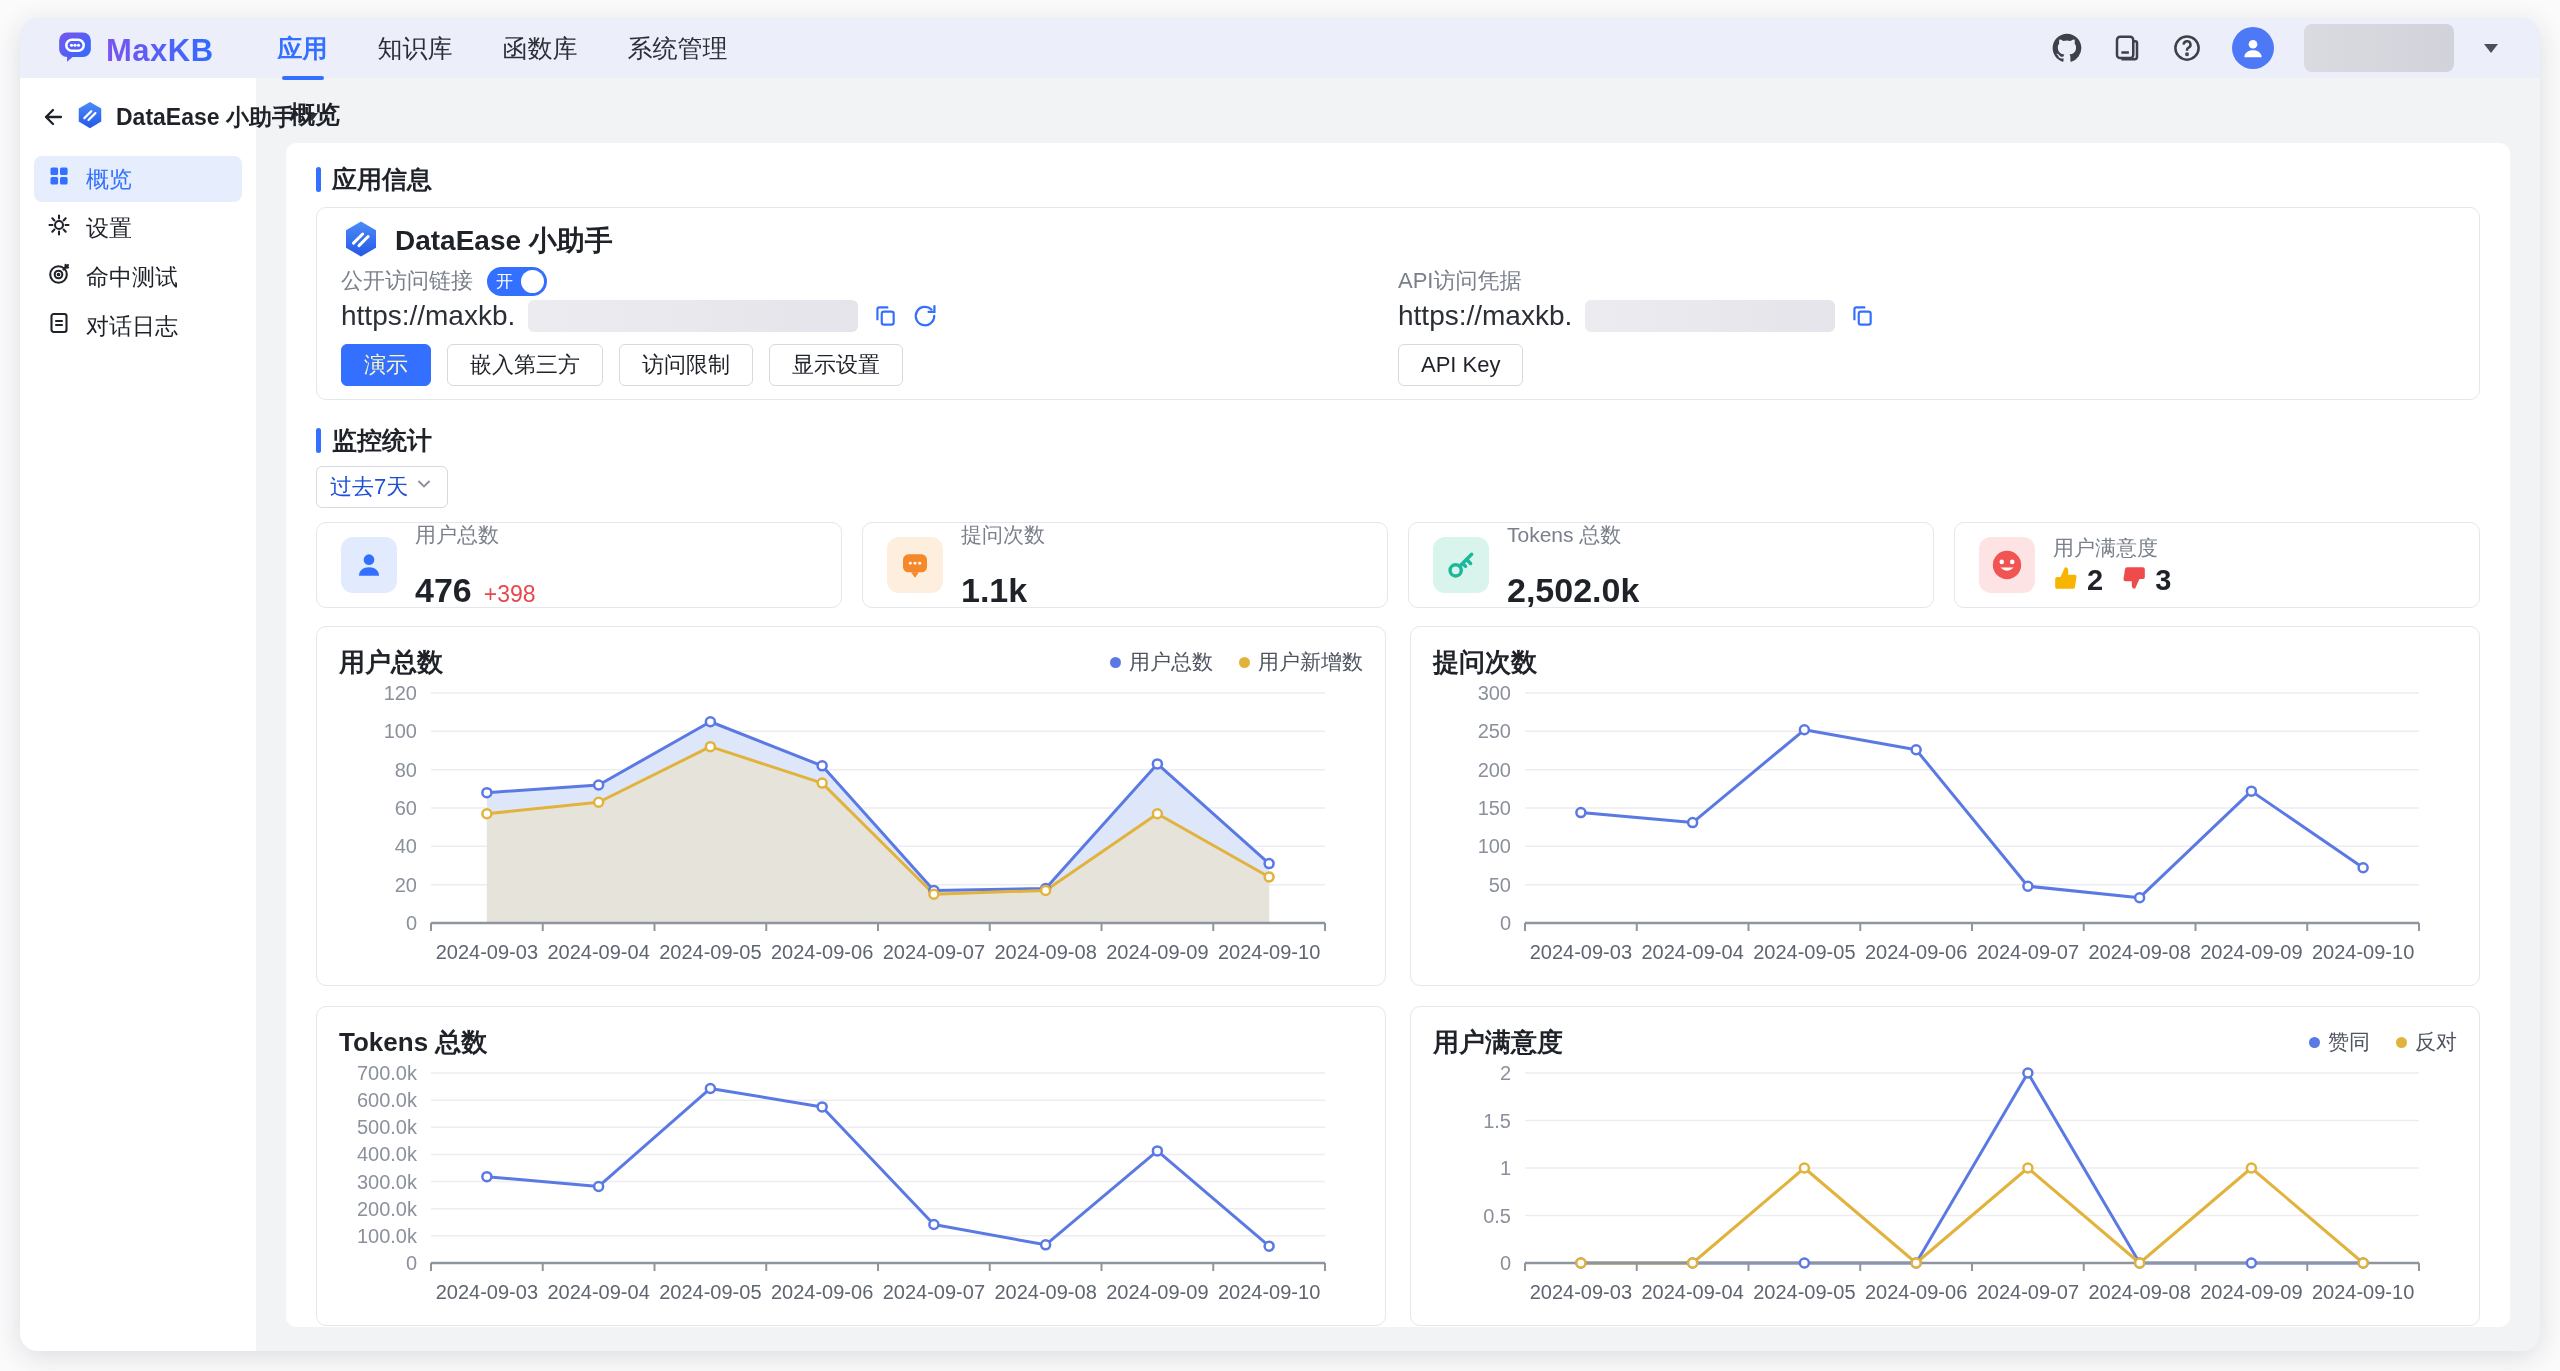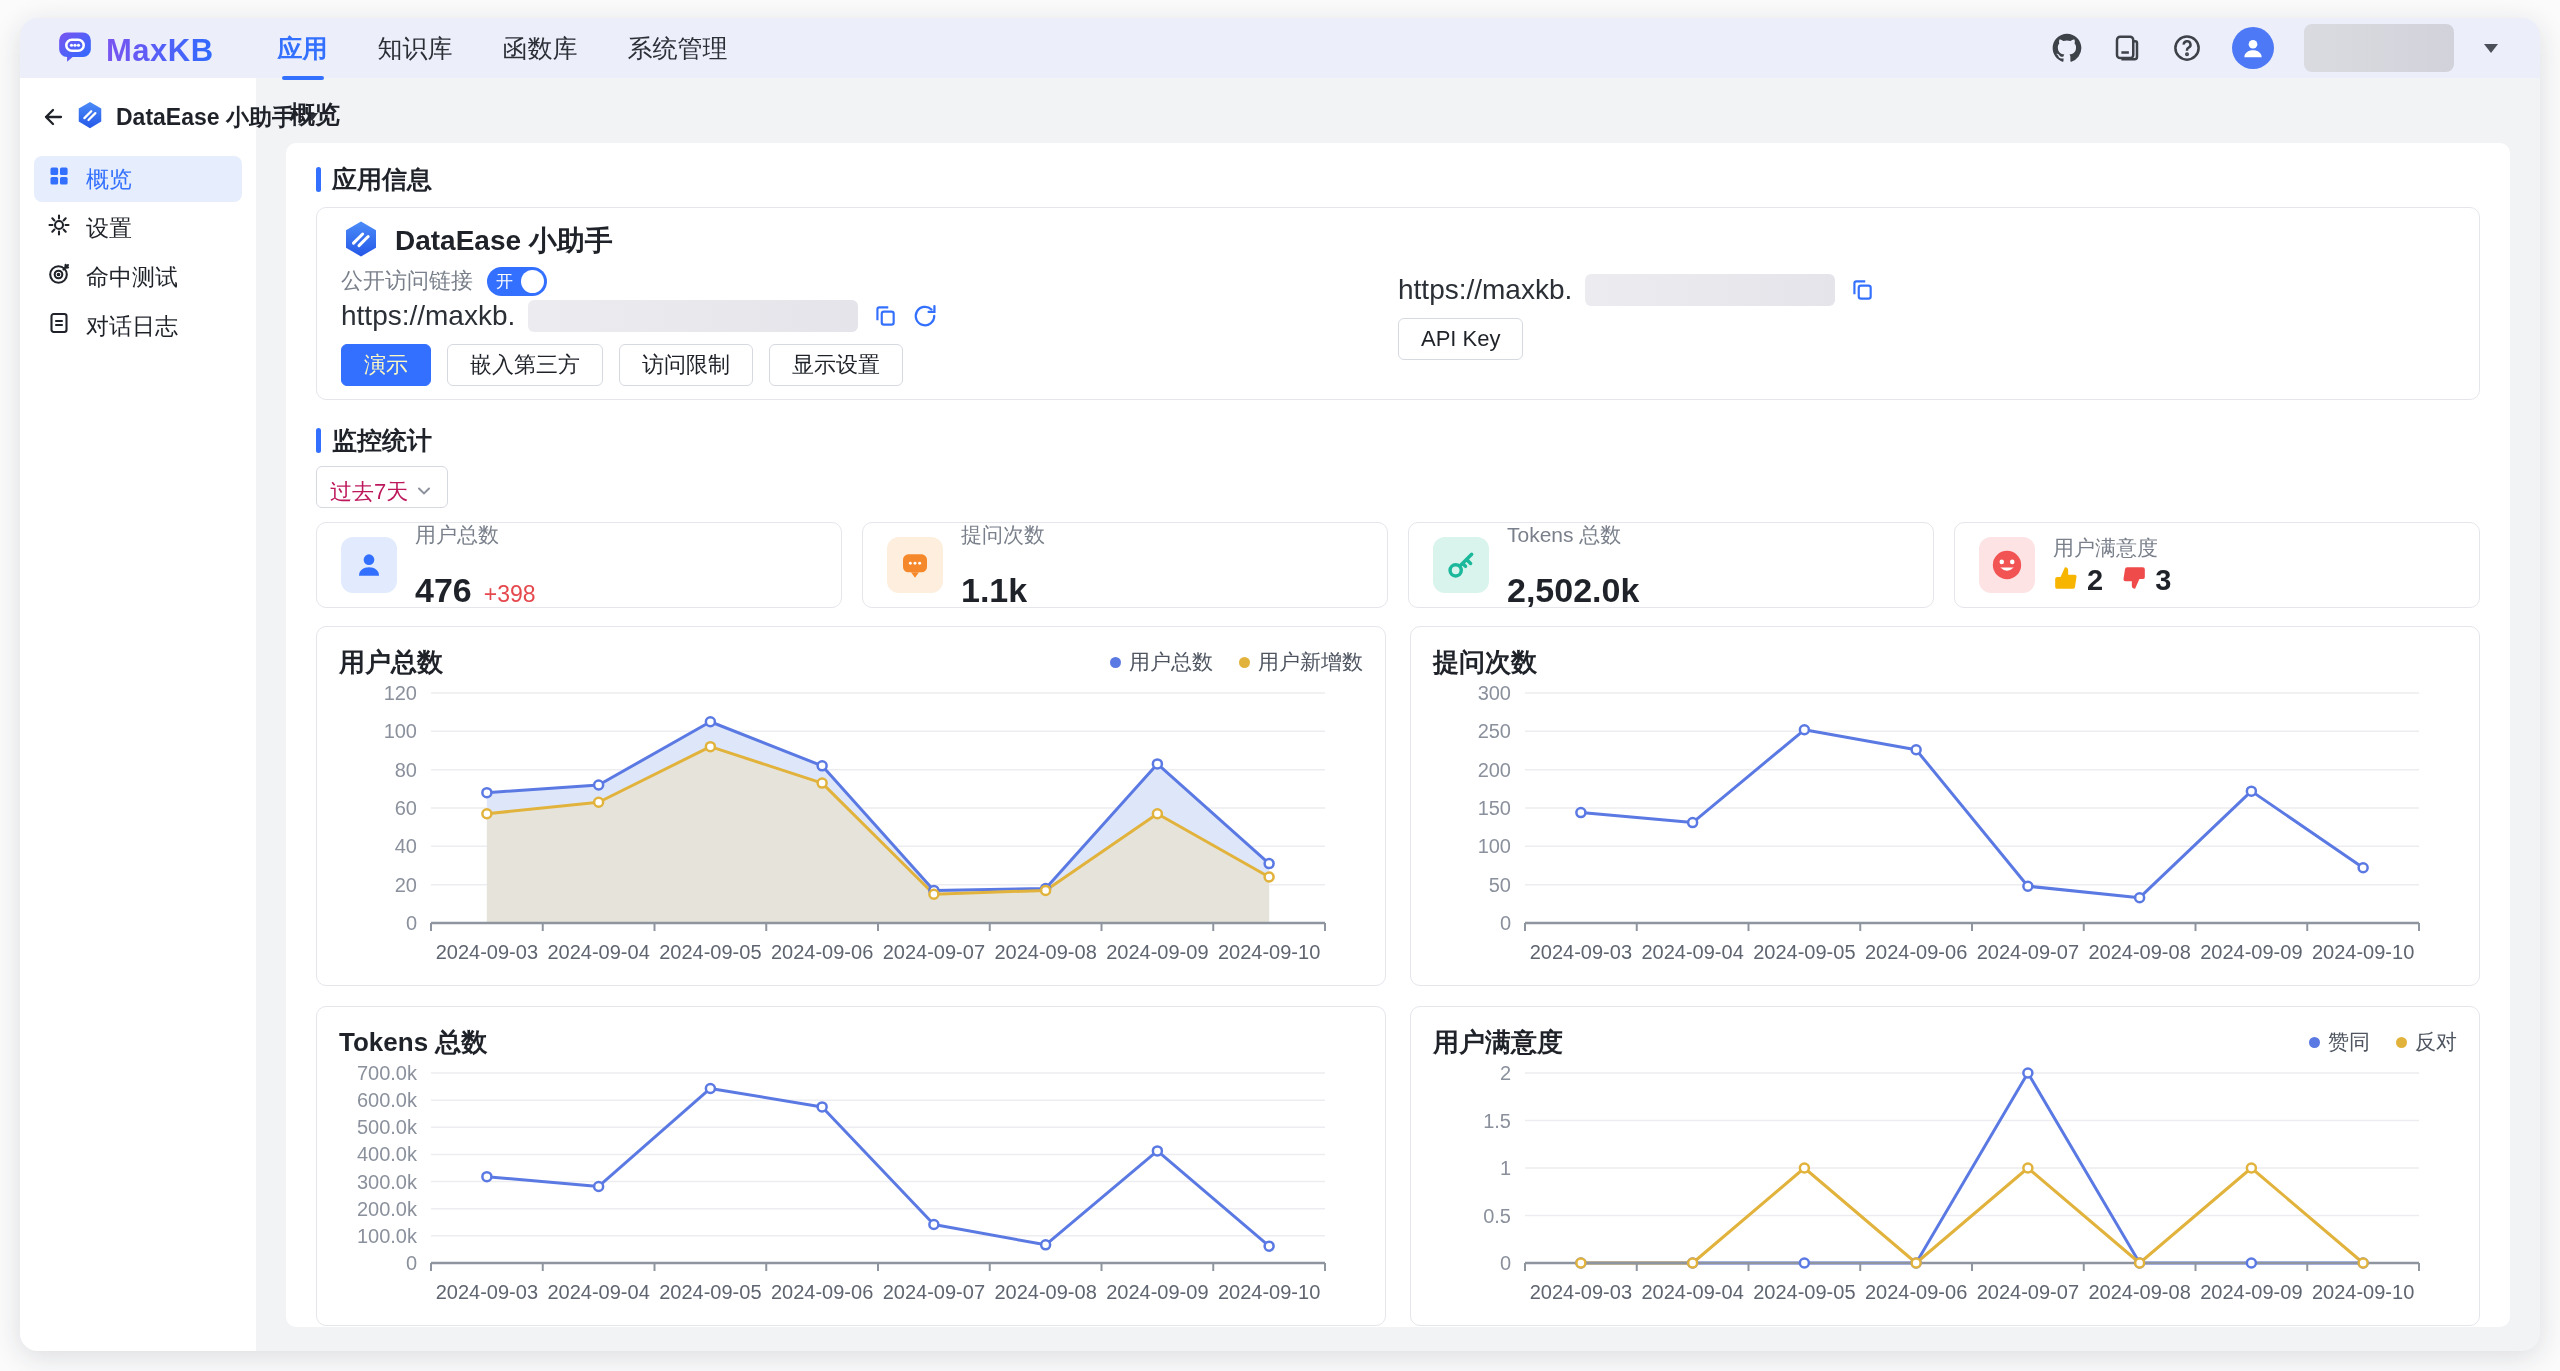--- a/index.html
+++ b/index.html
@@ -54,21 +54,21 @@
   .toggle-knob { position:absolute; right:3px; top:3px; width:23px; height:23px; border-radius:50%; background:#fff; }
   .url-row { display:flex; align-items:center; gap:13px; margin-top:6px; height:32px; font-size:28px; color:#2b2f36; }
   .redacted-url { height:32px; border-radius:6px; background:linear-gradient(90deg,#ececf0,#e4e4ea); }
   .icon-btn { width:27px; height:27px; cursor:pointer; display:flex; align-items:center; justify-content:center; }
   .button-row { display:flex; gap:16px; margin-top:12px; }
   .btn { height:42px; padding:0 22px; border-radius:6px; border:1px solid #d6d9e0; background:#fff; font-size:22px; color:#1f2329; display:flex; align-items:center; cursor:pointer; font-family:inherit; }
   .btn-primary { background:#3370ff; border-color:#3370ff; color:#fef9c3; }
 
   
   .monitor-header { margin-top:26px; }
-  .range-select { margin-top:12px; width:132px; height:42px; border:1px solid #d6d9e0; border-radius:6px; background:#fff; display:flex; align-items:flex-end; justify-content:space-between; padding:0 13px; font-size:22px; color:#be185d; cursor:pointer; }
+  .range-select { margin-top:12px; width:132px; height:42px; border:1px solid #d6d9e0; border-radius:6px; background:#fff; display:flex; align-items:center; justify-content:space-between; padding:0 13px; font-size:22px; color:#1d4ed8; cursor:pointer; }
 
   .stats-row { display:flex; gap:20px; margin-top:14px; }
   .stat-card { flex:1; border:1px solid #e4e6eb; border-radius:10px; height:86px; padding:0 24px; display:flex; align-items:center; gap:18px; }
   .stat-icon { width:56px; height:56px; border-radius:12px; display:flex; align-items:center; justify-content:center; flex:none; }
   .stat-icon.blue { background:#e1ebfd; } .stat-icon.orange { background:#fdeedd; }
   .stat-icon.green { background:#d9f4ec; } .stat-icon.red { background:#fde3e4; }
   .stat-label { font-size:21px; color:#7a808b; }
   .stat-value-row { display:flex; align-items:baseline; gap:12px; margin-top:2px; }
   .stat-value { font-size:34px; font-weight:bold; color:#1f2329;margin-top:20px; }
   .stat-delta { font-size:23px; color:#e5484d; }
@@ -265,20 +265,23 @@
               </div>
               <div class="button-row">
                 <button class="btn btn-primary">演示</button>
                 <button class="btn">嵌入第三方</button>
                 <button class="btn">访问限制</button>
                 <button class="btn">显示设置</button>
               </div>
             </div>
 
             <div class="app-col">
+              <div class="field-label-row">
+                <span>API访问凭据</span>
+              </div>
               <div class="url-row">
                 <span>https://maxkb.</span>
                 <span class="redacted-url" style="width:250px;"></span>
                 <span class="icon-btn">
                   <svg width="26" height="26" viewBox="0 0 24 24" fill="none" stroke="#3370ff" stroke-width="2">
                     <rect x="9" y="8" width="11" height="12" rx="2"></rect>
                     <path d="M5 16V5.8A1.8 1.8 0 0 1 6.8 4H15"></path>
                   </svg>
                 </span>
               </div>

